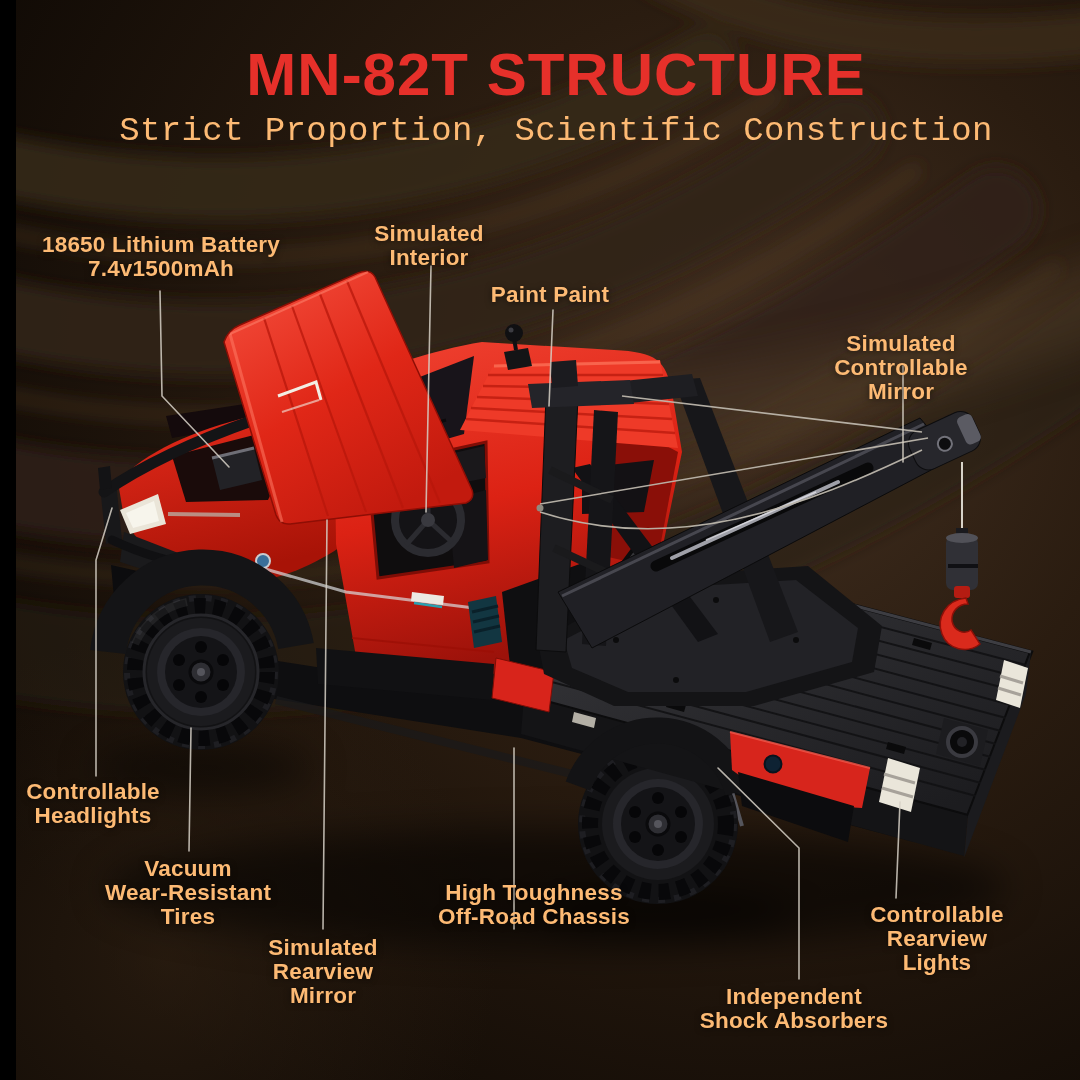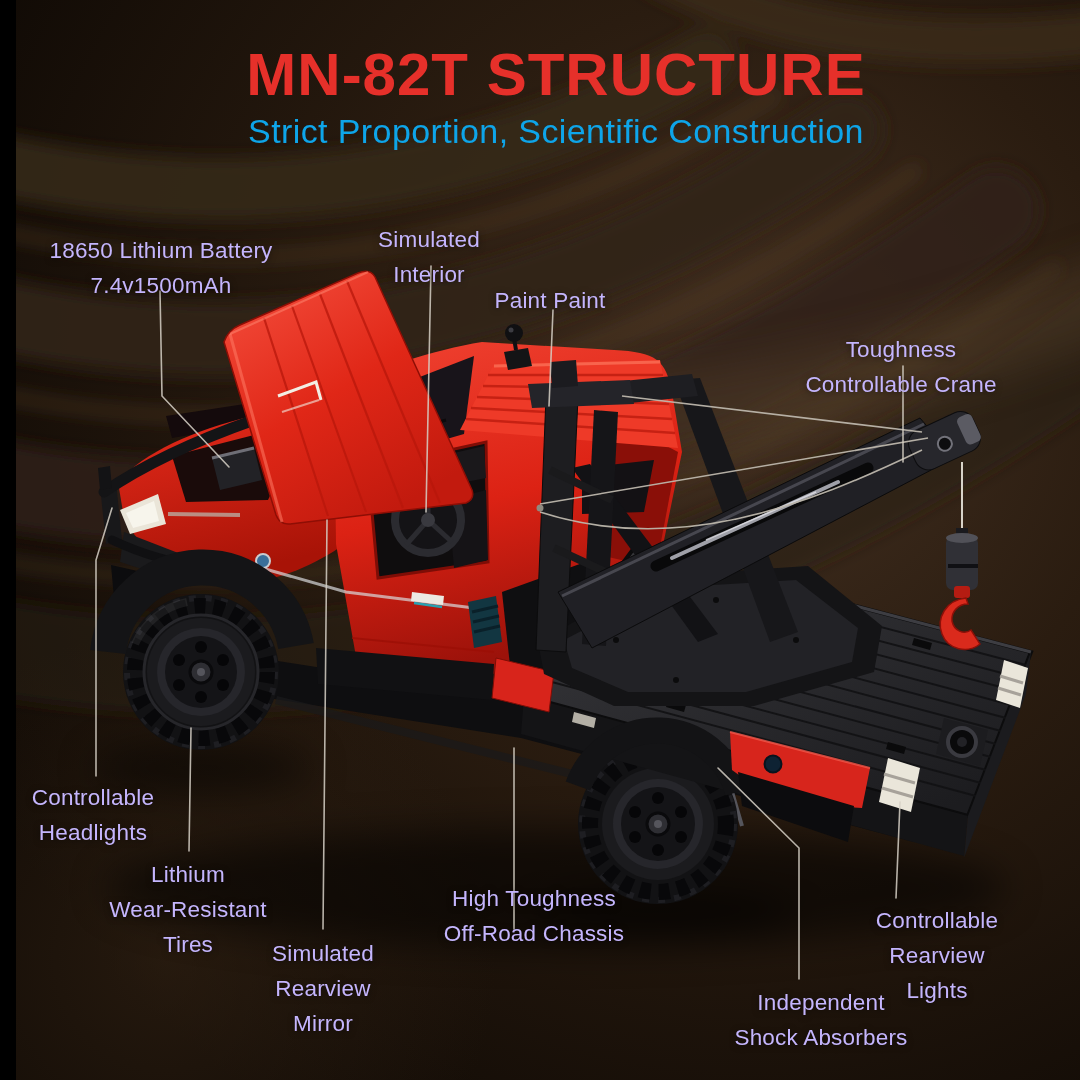--- a/index.html
+++ b/index.html
@@ -10,26 +10,27 @@
     margin-left:16px;
   }
   svg.scene{position:absolute;left:0;top:0;width:1080px;height:1080px;}
   .hdr-title{
     position:absolute;left:540px;top:40px;transform:translateX(-50%);
     font-size:60px;font-weight:800;letter-spacing:1px;color:#e6302a;
     white-space:nowrap;
   }
   .hdr-sub{
     position:absolute;left:540px;top:112px;transform:translateX(-50%);
-    font-size:34px;font-weight:500;letter-spacing:.4px;color:#0ea5e9;
+    font-size:34px;font-weight:500;letter-spacing:.4px;color:#fdba74;
     white-space:nowrap;
+    font-family:Liberation Mono, monospace;
   }
   .callout{
     position:absolute;transform:translateX(-50%);
-    color:#c4b5fd;font-size:22.5px;font-weight:400;line-height:35px;
+    color:#fdba74;font-size:22.5px;font-weight:700;line-height:24px;
     letter-spacing:.2px;text-align:center;white-space:pre-line;
     text-shadow:0 1px 6px rgba(0,0,0,.55);
   }
 </style>
 </head>
 <body>
 
 <div class="stage">
 
 <svg class="scene" viewBox="0 0 1080 1080">
@@ -353,28 +354,28 @@
 </svg>
 
   <div class="hdr-title">MN-82T STRUCTURE</div>
   <div class="hdr-sub">Strict Proportion, Scientific Construction</div>
 
   <div class="callout" style="left:145px;top:233px">18650 Lithium Battery
 7.4v1500mAh</div>
   <div class="callout" style="left:413px;top:222px">Simulated
 Interior</div>
   <div class="callout" style="left:534px;top:283px">Paint Paint</div>
-  <div class="callout" style="left:885px;top:332px">Toughness Controllable Crane</div>
+  <div class="callout" style="left:885px;top:332px">Simulated Controllable Mirror</div>
   <div class="callout" style="left:77px;top:780px">Controllable
 Headlights</div>
-  <div class="callout" style="left:172px;top:857px">Lithium
+  <div class="callout" style="left:172px;top:857px">Vacuum
 Wear-Resistant
 Tires</div>
   <div class="callout" style="left:307px;top:936px">Simulated
 Rearview
 Mirror</div>
   <div class="callout" style="left:518px;top:881px">High Toughness
 Off-Road Chassis</div>
-  <div class="callout" style="left:805px;top:985px">Independent
+  <div class="callout" style="left:778px;top:985px">Independent
 Shock Absorbers</div>
   <div class="callout" style="left:921px;top:903px">Controllable
 Rearview Lights</div>
 </div>
 
 </body></html>

